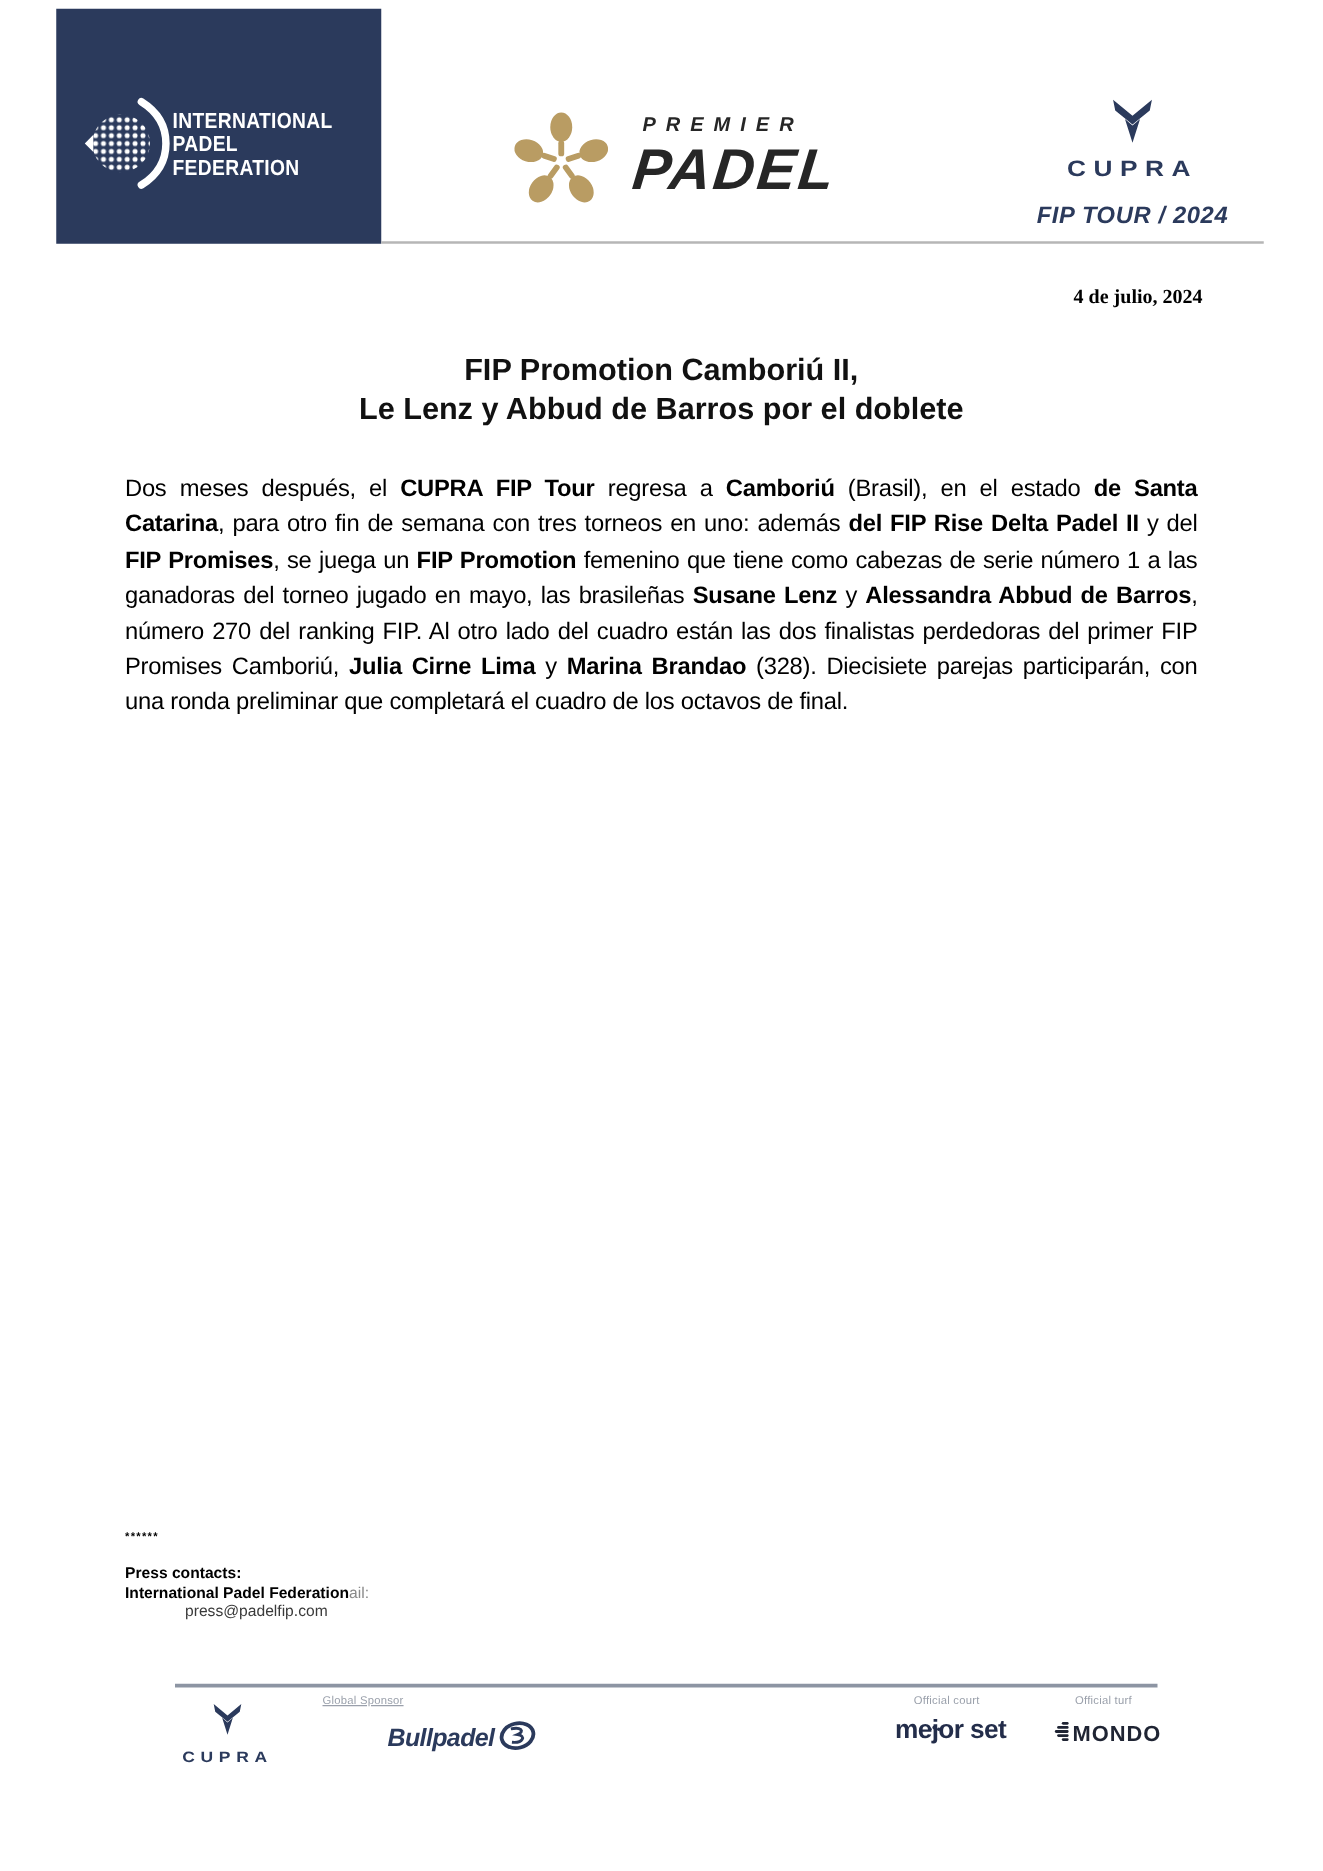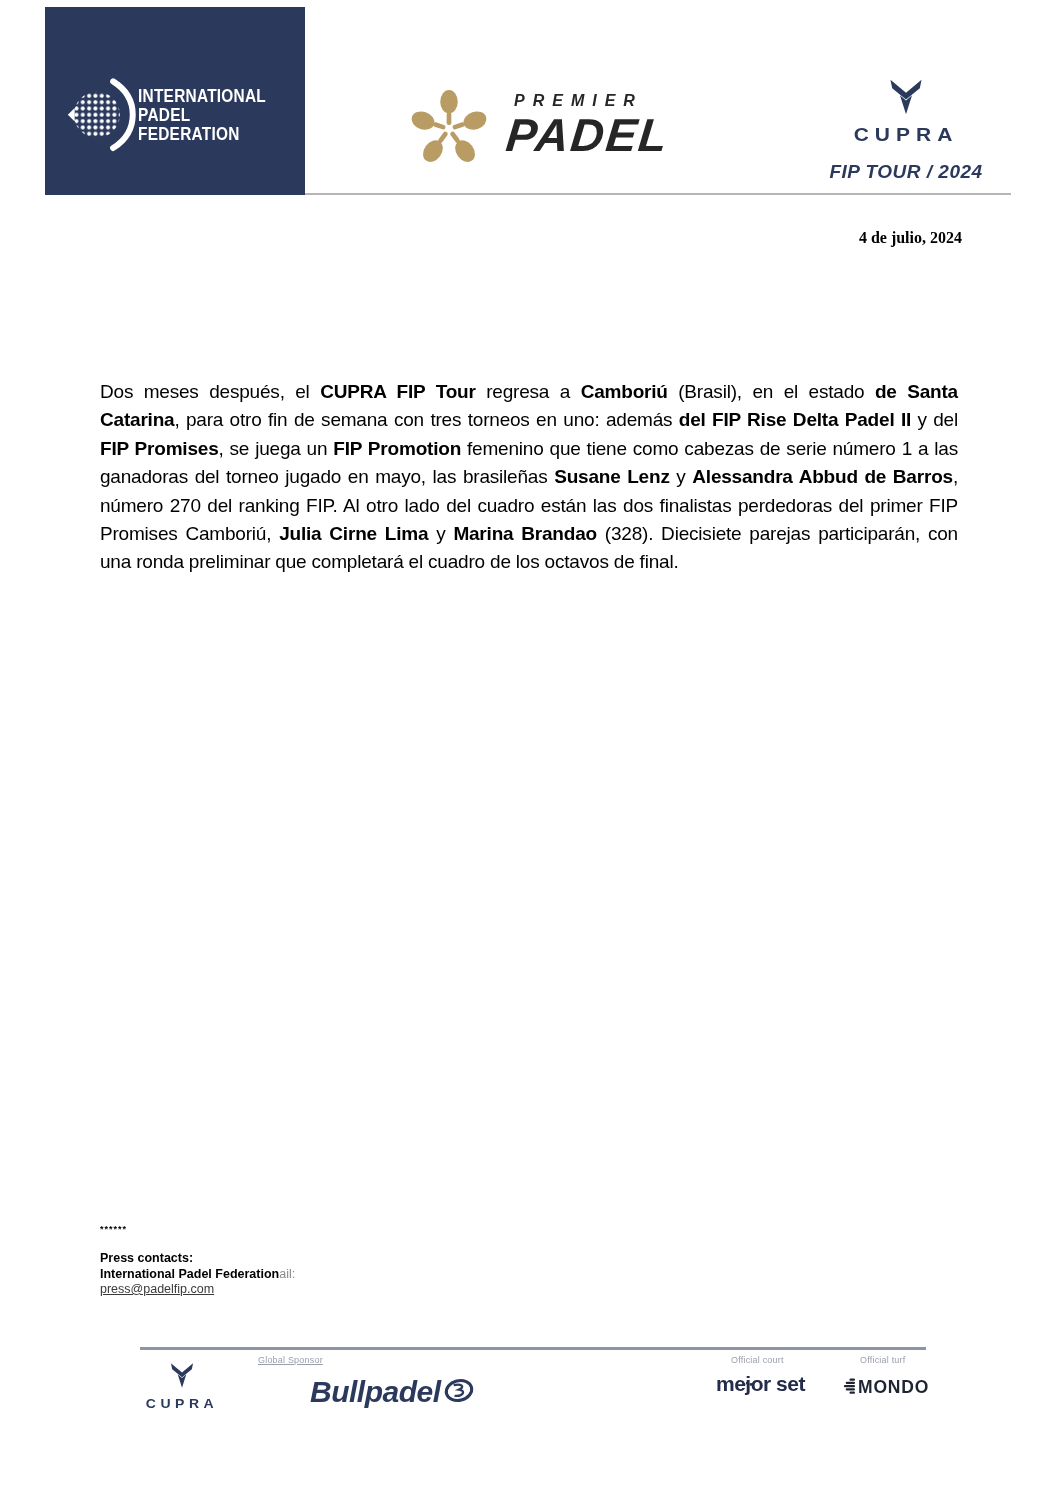--- a/index.html
+++ b/index.html
@@ -36,29 +36,29 @@
     font-size:24.5px;font-weight:700;line-height:31px;color:#111;}
   .bodytext{left:100px;top:378px;width:858px;font-size:19px;line-height:28.4px;
     text-align:justify;letter-spacing:-.2px;color:#000;}
   .bodytext .b{font-weight:700;}
 
   
   .stars{left:100px;top:1224px;font-size:9px;font-weight:700;letter-spacing:1px;}
   .press{left:100px;top:1251px;font-size:12.5px;line-height:15.5px;}
   .press .pb{font-weight:700;}
   .press .pr{color:#8a8a8a;}
-  .email{color:#3a3a3a;text-decoration:underline;cursor:pointer;}
+  .email{color:#3a3a3a;cursor:pointer;margin-left:48px;}
 
   
   .sponsor-line{left:140px;top:1347px;width:786px;height:3px;background:#8d95a3;}
   .label{position:absolute;font-size:9px;color:#9aa0ab;letter-spacing:.2px;}
   .cupra-footer{left:134px;top:1362px;width:96px;text-align:center;color:#2b3a5c;}
   .cupra-footer .cupra-word-sm{font-size:14px;font-weight:700;letter-spacing:4.5px;margin-top:3px;transform:scaleY(.85);}
   .bullpadel{left:310px;top:1375px;display:flex;align-items:center;gap:2px;color:#2b3a5c;}
-  .bullpadel-text{font-size:30px;font-weight:700;font-style:italic;letter-spacing:-.5px;}
+  .bullpadel-text{font-size:20px;font-weight:700;font-style:italic;letter-spacing:-.5px;}
   .mejorset{left:716px;top:1372px;color:#232d4a;font-size:21px;font-weight:700;
     letter-spacing:-.5px;position:absolute;}
   .mejorset .crown{position:absolute;left:26px;top:-4px;}
   .mondo{left:842px;top:1377px;display:flex;align-items:center;gap:3px;color:#1f2433;position:absolute;}
   .mondo-text{font-size:17.5px;font-weight:700;letter-spacing:.8px;}
 </style>
 </head>
 <body>
 
 <div id="page">
@@ -129,20 +129,22 @@
         </g>
       </svg>
     </span>
     <div class="cupra-word">CUPRA</div>
     <div class="cupra-sub">FIP TOUR / 2024</div>
   </div>
 
   <div class="abs date">4 de julio, 2024</div>
 
   <div class="abs title">
+    <div>FIP Promotion Camboriú II,</div>
+    <div>Le Lenz y Abbud de Barros por el doblete</div>
   </div>
 
   <div class="abs bodytext"><span>Dos meses después, el </span><span class="b">CUPRA FIP Tour</span><span> regresa a </span><span class="b">Camboriú</span><span> (Brasil), en el estado </span><span class="b">de Santa Catarina</span><span>, para otro fin de semana con tres torneos en uno: además </span><span class="b">del FIP Rise Delta Padel II</span><span> y del </span><span class="b">FIP Promises</span><span>, se juega un </span><span class="b">FIP Promotion</span><span> femenino que tiene como cabezas de serie número 1 a las ganadoras del torneo jugado en mayo, las brasileñas </span><span class="b">Susane Lenz</span><span> y </span><span class="b">Alessandra Abbud de Barros</span><span>, número 270 del ranking FIP. Al otro lado del cuadro están las dos finalistas perdedoras del primer FIP Promises Camboriú, </span><span class="b">Julia Cirne Lima</span><span> y </span><span class="b">Marina Brandao</span><span> (328). Diecisiete parejas participarán, con una ronda preliminar que completará el cuadro de los octavos de final.</span></div>
 
   <div class="abs stars">******</div>
   <div class="abs press">
     <div class="pb">Press contacts:</div>
     <div>
       <span class="pb">International Padel Federation</span><span class="pr">ail:</span>
     </div>

